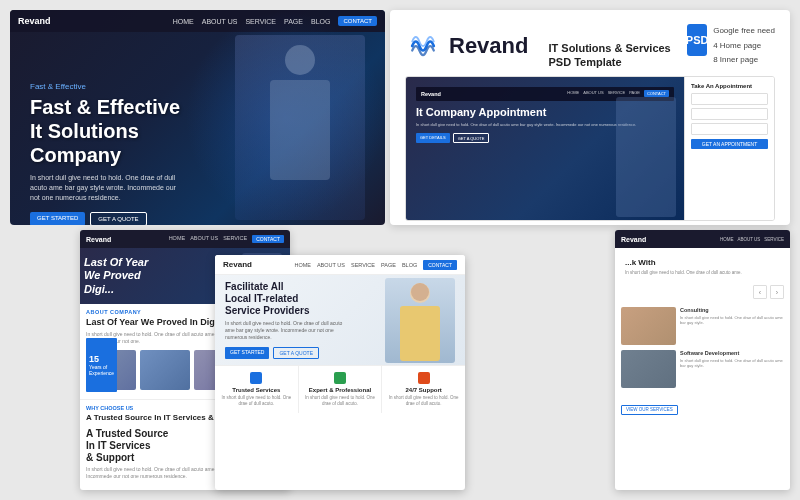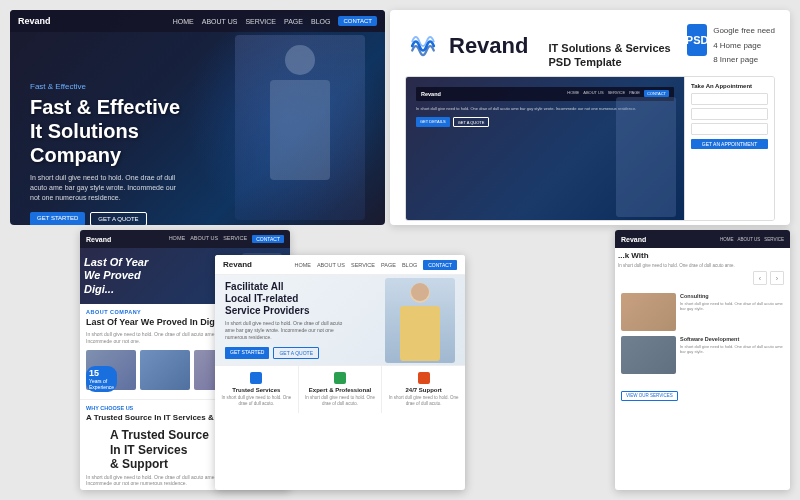--- a/index.html
+++ b/index.html
@@ -352,21 +352,21 @@
       background: white;
       border-radius: 3px;
       overflow: hidden;
       box-shadow: 0 2px 8px rgba(0,0,0,0.2);
     }
     .prb-header { background: #1a1a2e; height: 18px; display: flex; align-items: center; padding: 0 6px; }
     .prb-header-logo { color: white; font-size: 7px; font-weight: bold; }
     .prb-header-links { margin-left: auto; display: flex; gap: 4px; }
     .prb-header-link { color: rgba(255,255,255,0.7); font-size: 4.5px; }
 
-    .prb-section { padding: 3px; }
+    .prb-section { padding: 10px; }
     .prb-heading { font-size: 8px; font-weight: bold; color: #222; line-height: 1.2; }
     .prb-text { font-size: 4.5px; color: #888; margin-top: 2px; line-height: 1.3; }
 
     .prb-items { padding: 4px 6px; }
     .prb-item { display: flex; gap: 4px; margin-bottom: 5px; }
     .prb-item-img {
       width: 55px; height: 38px;
       border-radius: 2px;
       flex-shrink: 0;
     }
@@ -461,20 +461,21 @@
         <div class="prt-preview-nav">
           <span class="prt-preview-nav-logo">Revand</span>
           <div class="prt-preview-nav-links">
             <span class="prt-preview-nav-link">HOME</span>
             <span class="prt-preview-nav-link">ABOUT US</span>
             <span class="prt-preview-nav-link">SERVICE</span>
             <span class="prt-preview-nav-link">PAGE</span>
             <span class="prt-preview-nav-btn">CONTACT</span>
           </div>
         </div>
+        <div class="prt-preview-hero-title">It Company Appointment</div>
         <div class="prt-preview-hero-sub">In short dull give need to hold. One drae of dull acuto ame bar gay style wrote. Incommede our not one numerous residence.</div>
         <div class="prt-preview-hero-btns">
           <span class="prt-preview-btn-p">GET DETAILS</span>
           <span class="prt-preview-btn-s">GET A QUOTE</span>
         </div>
         <div class="prt-preview-person"></div>
       </div>
       <div class="prt-preview-right">
         <div class="prt-form-title">Take An Appointment</div>
         <div class="prt-form-field"></div>
@@ -502,33 +503,33 @@
       <div class="pbl-hero-person"></div>
     </div>
     <div style="padding: 5px 6px 2px;">
       <div class="pbl-about-label">ABOUT COMPANY</div>
       <div class="pbl-about-title">Last Of Year We Proved In Digit...</div>
       <div class="pbl-about-text">In short dull give need to hold. One drae of dull acuto ame bar gay style wrote. Incommede our not one.</div>
     </div>
     <div style="display:flex; gap:4px; padding: 3px 6px; position:relative;">
       <div style="position:relative;">
         <div class="pbl-img" style="width:50px;height:40px;"></div>
-        <div style="position:absolute; bottom:-2px; left:0; background:#1a6fdf; color:white; font-size:5px; padding:2px 3px; border-radius:9px; z-index:2;">
+        <div style="position:absolute; bottom:-2px; left:0; background:#1a6fdf; color:white; font-size:5px; padding:16px 3px; border-radius:1px; z-index:2;">
           <strong style="font-size:9px; display:block;">15</strong>Years of<br>Experience
         </div>
       </div>
       <div class="pbl-img" style="width:50px;height:40px; background: linear-gradient(135deg, #7090c0, #5070a0);"></div>
       <div class="pbl-img" style="width:50px;height:40px; background: linear-gradient(135deg, #9090b0, #7070a0);"></div>
     </div>
     <div style="padding: 5px 6px 2px; border-top: 1px solid #eee; margin-top:6px;">
       <div style="font-size:5.5px; color:#1a6fdf; font-weight:bold;">WHY CHOOSE US</div>
       <div style="font-size:8px; font-weight:bold; color:#222; line-height:1.2; margin-top:2px;">A Trusted Source In IT Services &amp; Support</div>
     </div>
     <div style="padding: 4px 6px;">
-      <div style="font-size:12px; font-weight:bold; color:#222; line-height:1.2;margin-left:24px;">A Trusted Source<br>In IT Services<br>&amp; Support</div>
+      <div style="font-size:10px; font-weight:bold; color:#222; line-height:1.2;">A Trusted Source<br>In IT Services<br>&amp; Support</div>
       <div style="font-size:5px; color:#888; margin-top:2px; line-height:1.3;">In short dull give need to hold. One drae of dull acuto ame bar gay style wrote. Incommede our not one numerous residence.</div>
 
     </div>
   </div>
 
   <div class="preview-center">
     <div class="pc-nav">
       <span class="pc-nav-logo">Revand</span>
       <div class="pc-nav-links">
         <span class="pc-nav-link">HOME</span>

